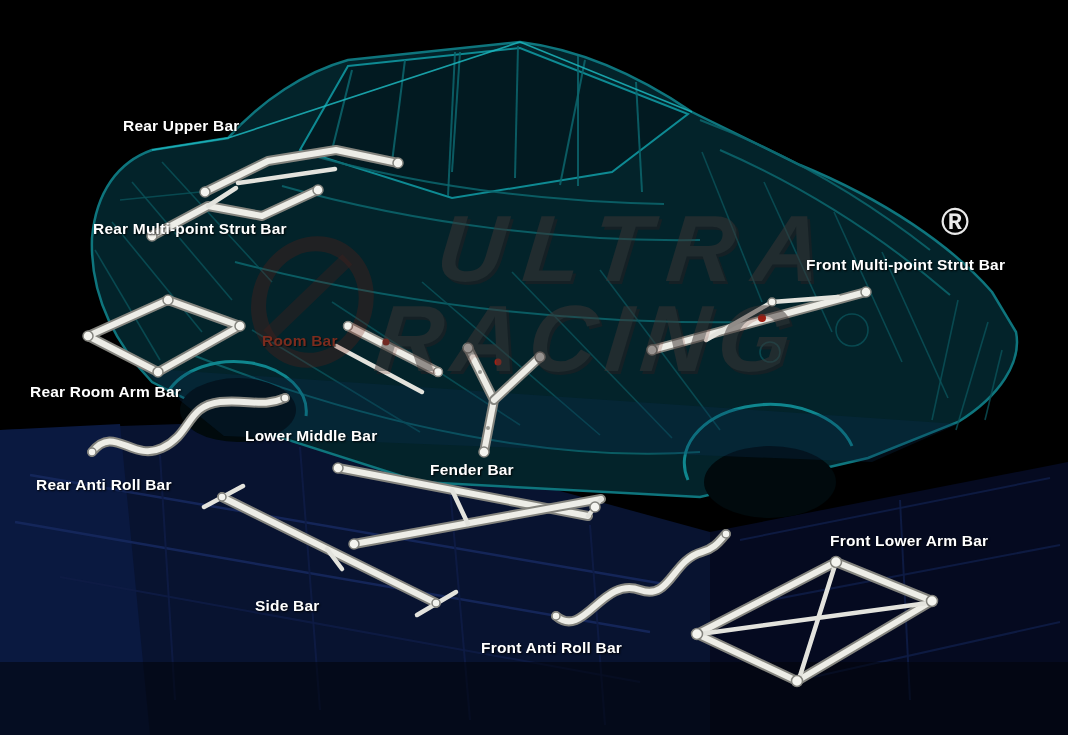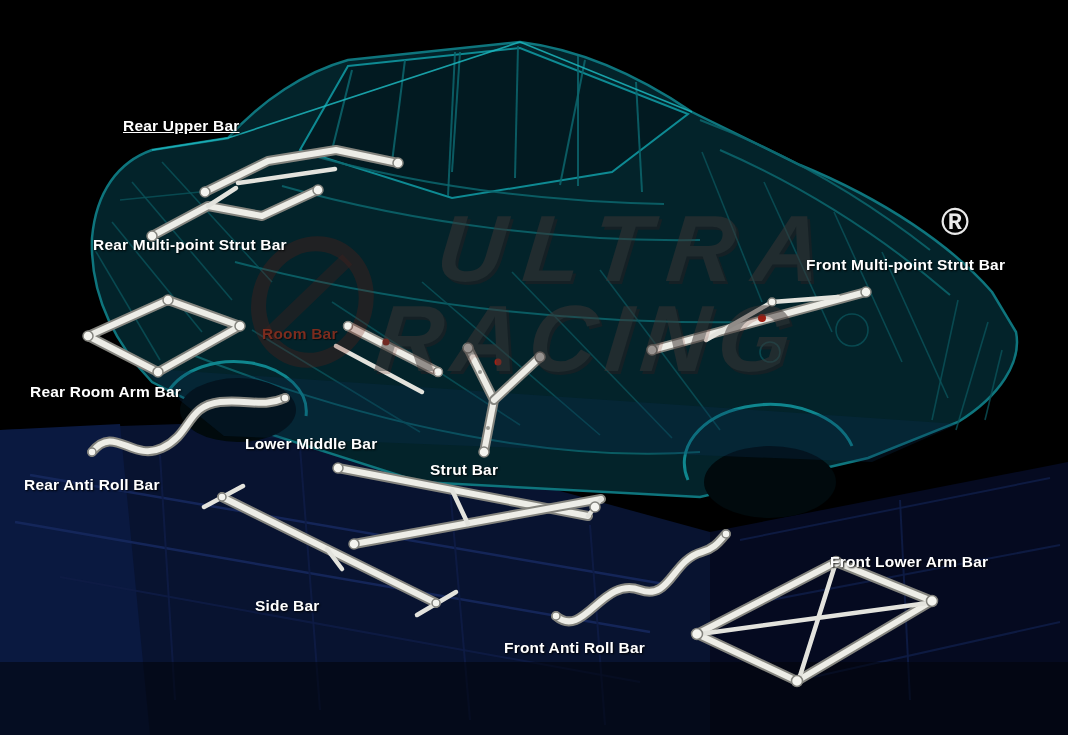--- a/index.html
+++ b/index.html
@@ -20,31 +20,31 @@
   
   .wf{stroke:#0c666d;stroke-width:2;fill:none;opacity:.85;}
   .wf2{stroke:#0a525a;stroke-width:1.6;fill:none;opacity:.8;}
   .accent{stroke:#1cb6bd;stroke-width:1.6;fill:none;opacity:.85;}
   .floorline{stroke:#16295f;stroke-width:2.5;fill:none;opacity:.85;}
   .floorline2{stroke:#0e1c45;stroke-width:2;fill:none;opacity:.9;}
   
   .lbl{position:absolute;color:#ffffff;font-weight:bold;font-size:15.5px;
        letter-spacing:.2px;white-space:nowrap;
        text-shadow:1px 1px 2px rgba(0,0,0,.95);}
-  .lbl-0{left:123px;top:117px;text-decoration:underline;}
-  .lbl-1{left:93px;top:236px;text-align:right;}
+  .lbl-0{left:123px;top:117px;}
+  .lbl-1{left:93px;top:220px;text-align:right;}
   .lbl-2{left:782px;top:256px;margin-left:24px;}
-  .lbl-3{left:262px;top:325px;color:#7b2c1e;text-shadow:1px 1px 1px rgba(0,0,0,.6);}
+  .lbl-3{left:262px;top:332px;color:#7b2c1e;text-shadow:1px 1px 1px rgba(0,0,0,.6);}
   .lbl-4{left:30px;top:383px;}
-  .lbl-5{left:245px;top:427px;margin-top:8px;}
+  .lbl-5{left:245px;top:427px;}
   .lbl-6{left:430px;top:461px;}
-  .lbl-7{left:24px;top:476px;text-align:right;}
-  .lbl-8{left:830px;top:532px;margin-top:21px;}
+  .lbl-7{left:36px;top:476px;text-align:right;}
+  .lbl-8{left:830px;top:532px;}
   .lbl-9{left:255px;top:577px;margin-top:20px;}
-  .lbl-10{left:504px;top:639px;text-align:right;}
+  .lbl-10{left:481px;top:639px;text-align:right;}
   
   .watermark{position:absolute;left:248px;top:206px;width:680px;pointer-events:none;
     opacity:.5;font-style:italic;font-weight:bold;color:#3f3534;transform:skewX(-6deg);}
   .wm-line{text-shadow:3px 3px 0 rgba(105,22,13,.35);}
   .wm-l1{margin-left:185px;font-size:94px;letter-spacing:18px;line-height:.92;}
   .wm-l2{margin-left:132px;font-size:94px;letter-spacing:9px;line-height:1.0;}
   .wm-ring{position:absolute;left:4px;top:30px;width:92px;height:102px;
     border:15px solid rgba(120,28,16,.5);border-radius:50%;transform:rotate(-12deg);}
   .wm-ring:after{content:"";position:absolute;left:-10px;top:38px;width:104px;height:15px;
     background:rgba(120,28,16,.42);transform:rotate(-35deg);}
@@ -246,19 +246,19 @@
   </div>
 
   <div class="reg">®</div>
 
   <div class="lbl lbl-0">Rear Upper Bar</div>
   <div class="lbl lbl-1">Rear Multi-point Strut Bar</div>
   <div class="lbl lbl-2">Front Multi-point Strut Bar</div>
   <div class="lbl lbl-3">Room Bar</div>
   <div class="lbl lbl-4">Rear Room Arm Bar</div>
   <div class="lbl lbl-5">Lower Middle Bar</div>
-  <div class="lbl lbl-6">Strut Bar</div>
+  <div class="lbl lbl-6">Fender Bar</div>
   <div class="lbl lbl-7">Rear Anti Roll Bar</div>
   <div class="lbl lbl-8">Front Lower Arm Bar</div>
   <div class="lbl lbl-9">Side Bar</div>
   <div class="lbl lbl-10">Front Anti Roll Bar</div>
 
 </div>
 
 </body></html>

